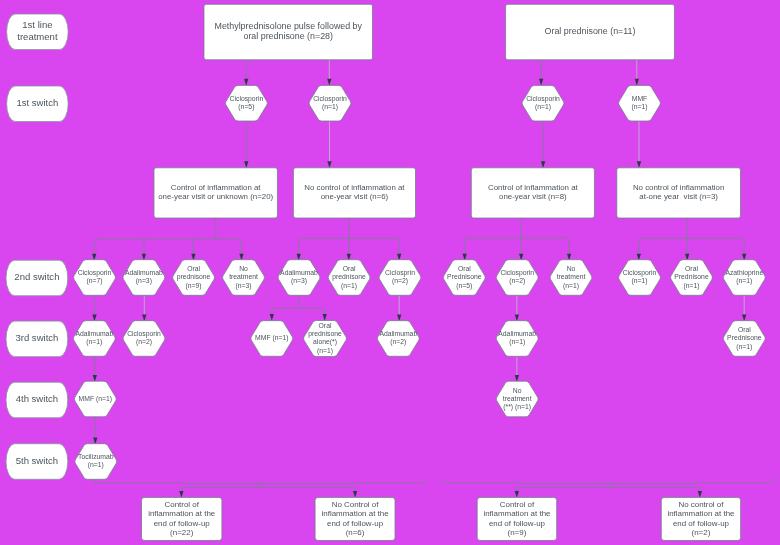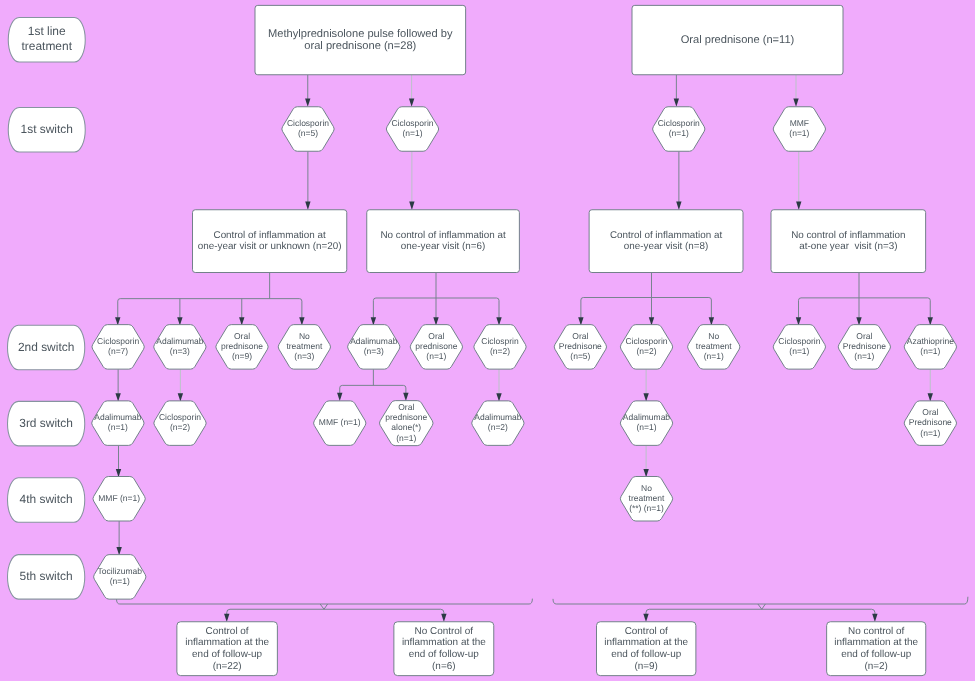--- a/index.html
+++ b/index.html
@@ -1,19 +1,19 @@
 <!DOCTYPE html>
 <html><head>
 <meta charset="utf-8">
 <title>Treatment switch flow of uveitis patients</title>
 <style>
   html,body{margin:0;padding:0;background:#ffffff;}
   body{width:780px;height:545px;overflow:hidden;
        font-family:"Liberation Sans",sans-serif;}
-  #stage{position:relative;width:780px;height:545px;background:#f0abfc;}
+  #stage{position:relative;width:780px;height:545px;background:#d946ef;}
   svg#chart{position:absolute;left:0;top:0;width:780px;height:545px;display:block;}
   .nodeshape{fill:#ffffff;stroke:#6f7e87;stroke-width:0.78;}
   .stagepill{fill:#ffffff;stroke:#8794a0;stroke-width:0.85;}
   .wire{fill:none;stroke:#74838c;stroke-width:0.78;}
   .wire.faint{stroke:#b9c2c7;}
   .ahead{fill:#2b3a44;stroke:none;}
   .lbl{fill:#4b555d;white-space:pre;font-family:"Liberation Sans",sans-serif;
        text-anchor:middle;dominant-baseline:alphabetic;}
 </style>
 </head>

